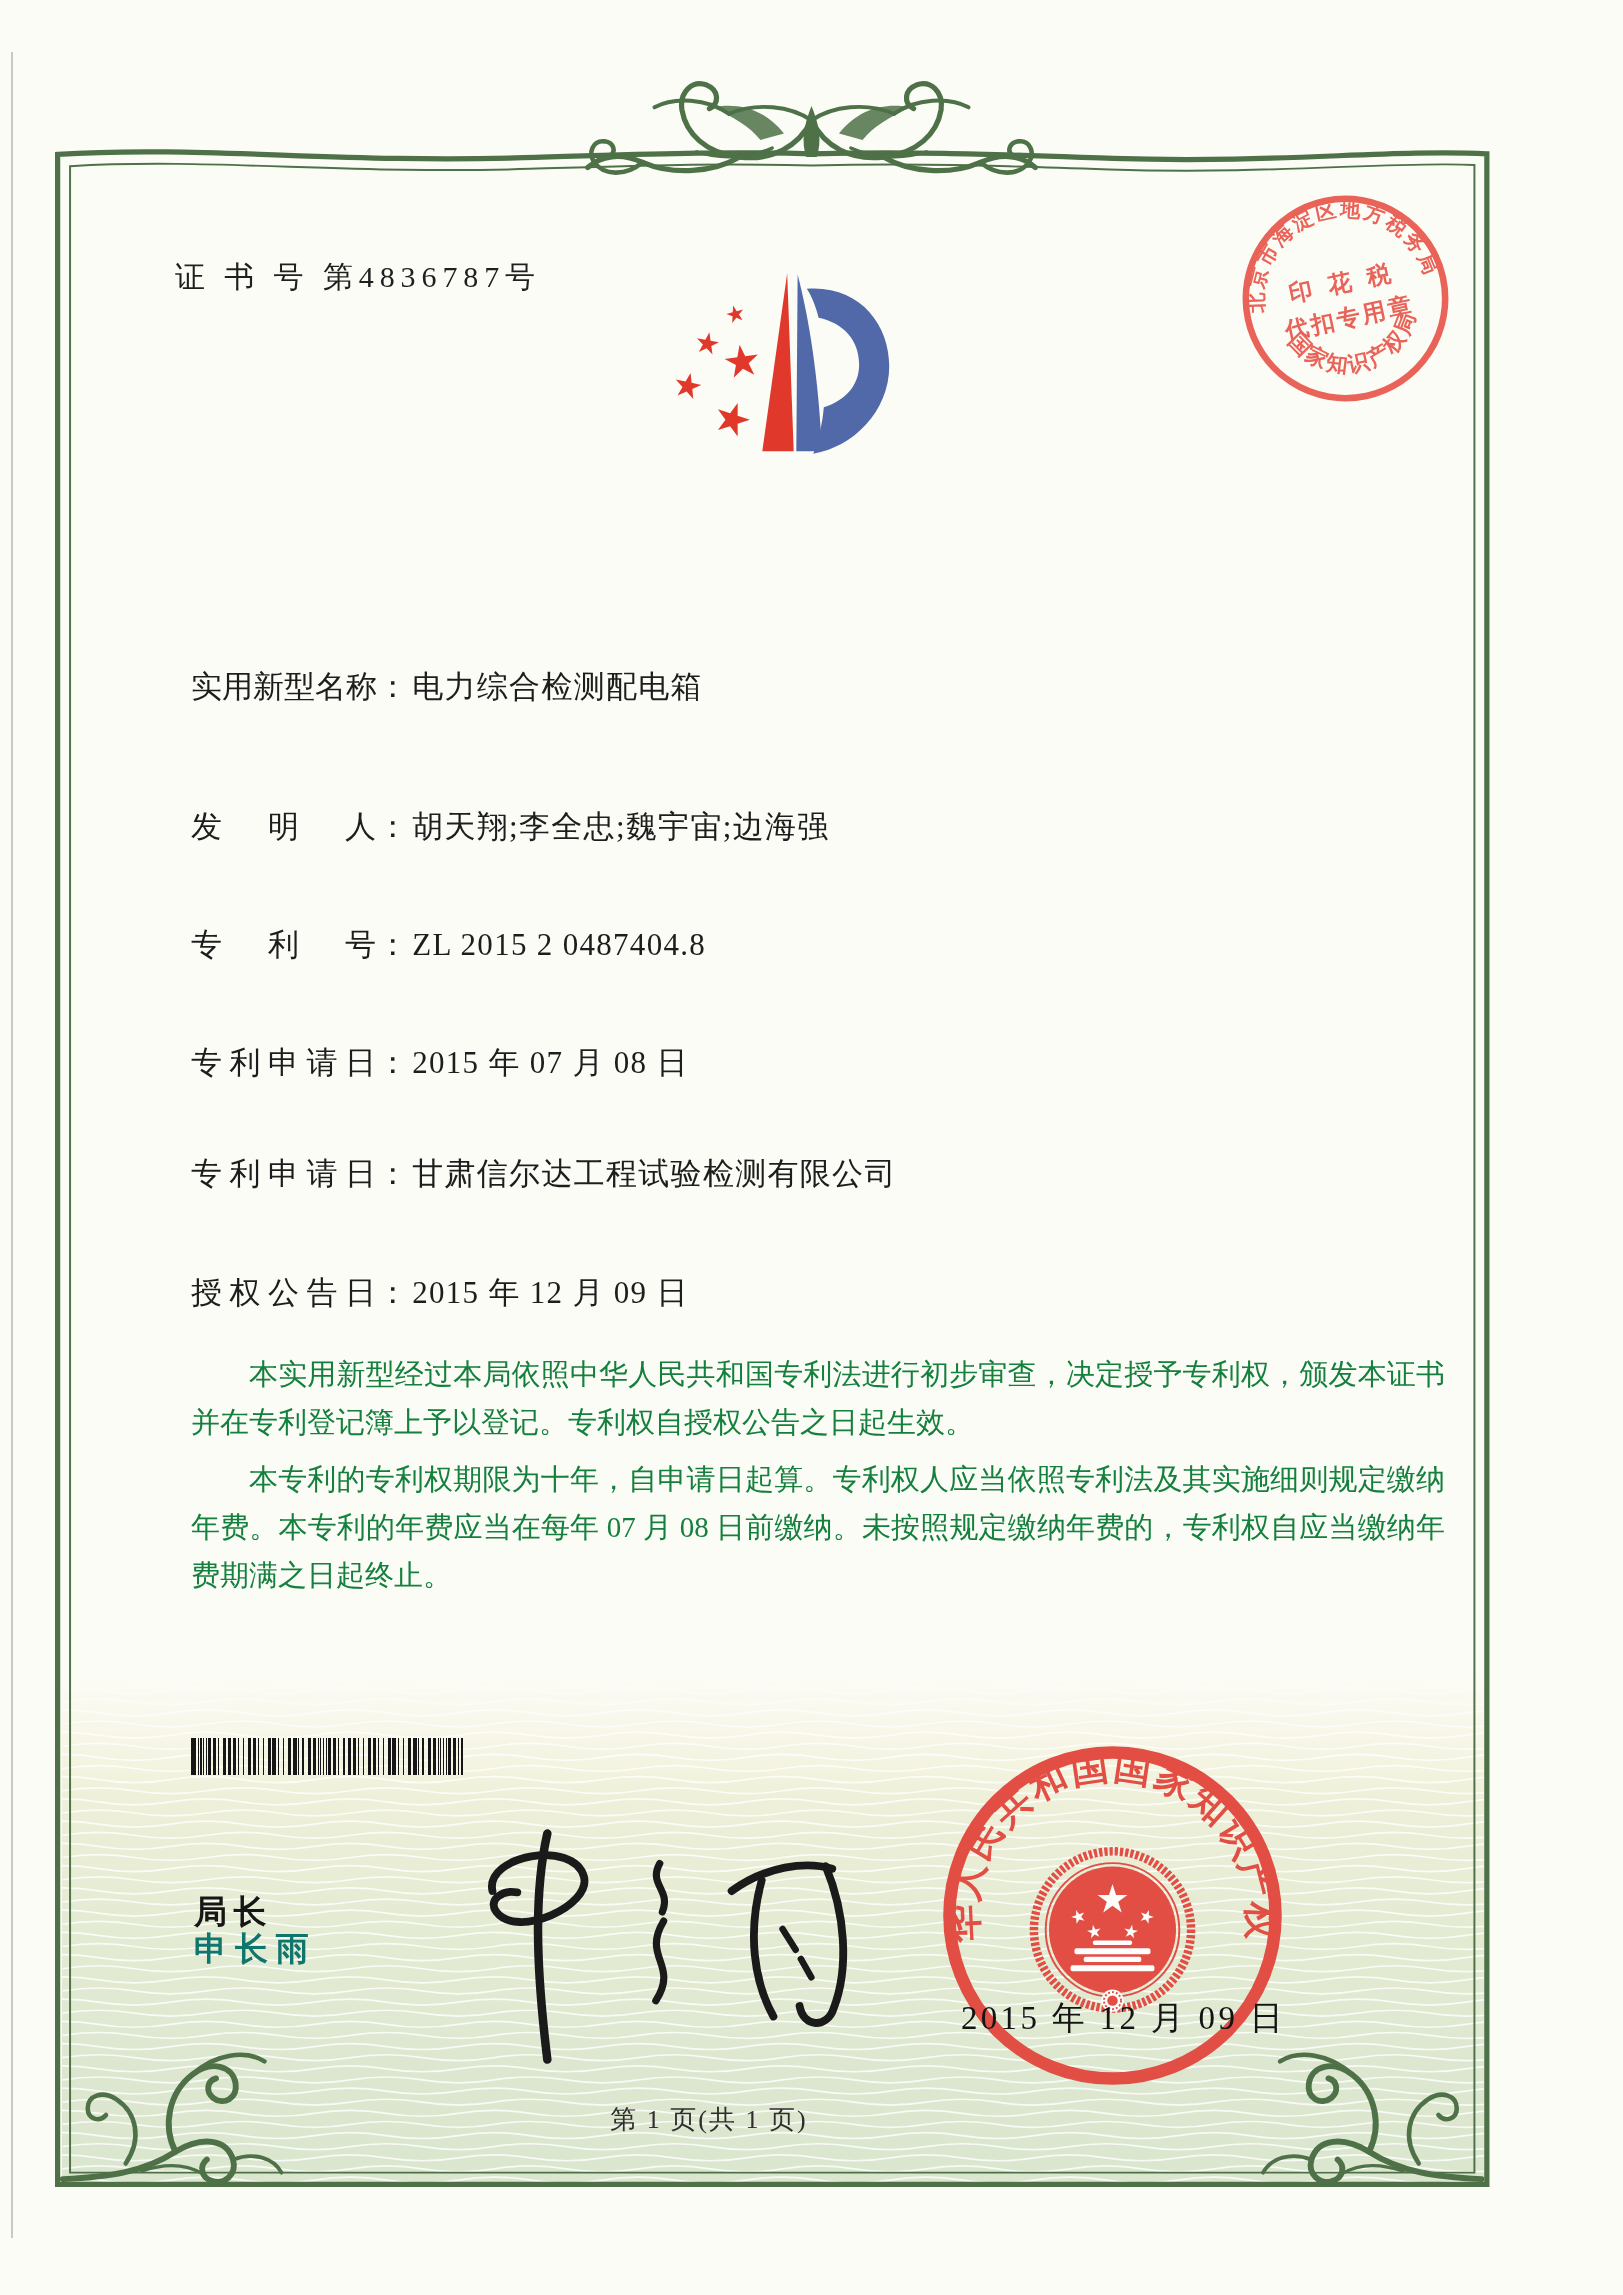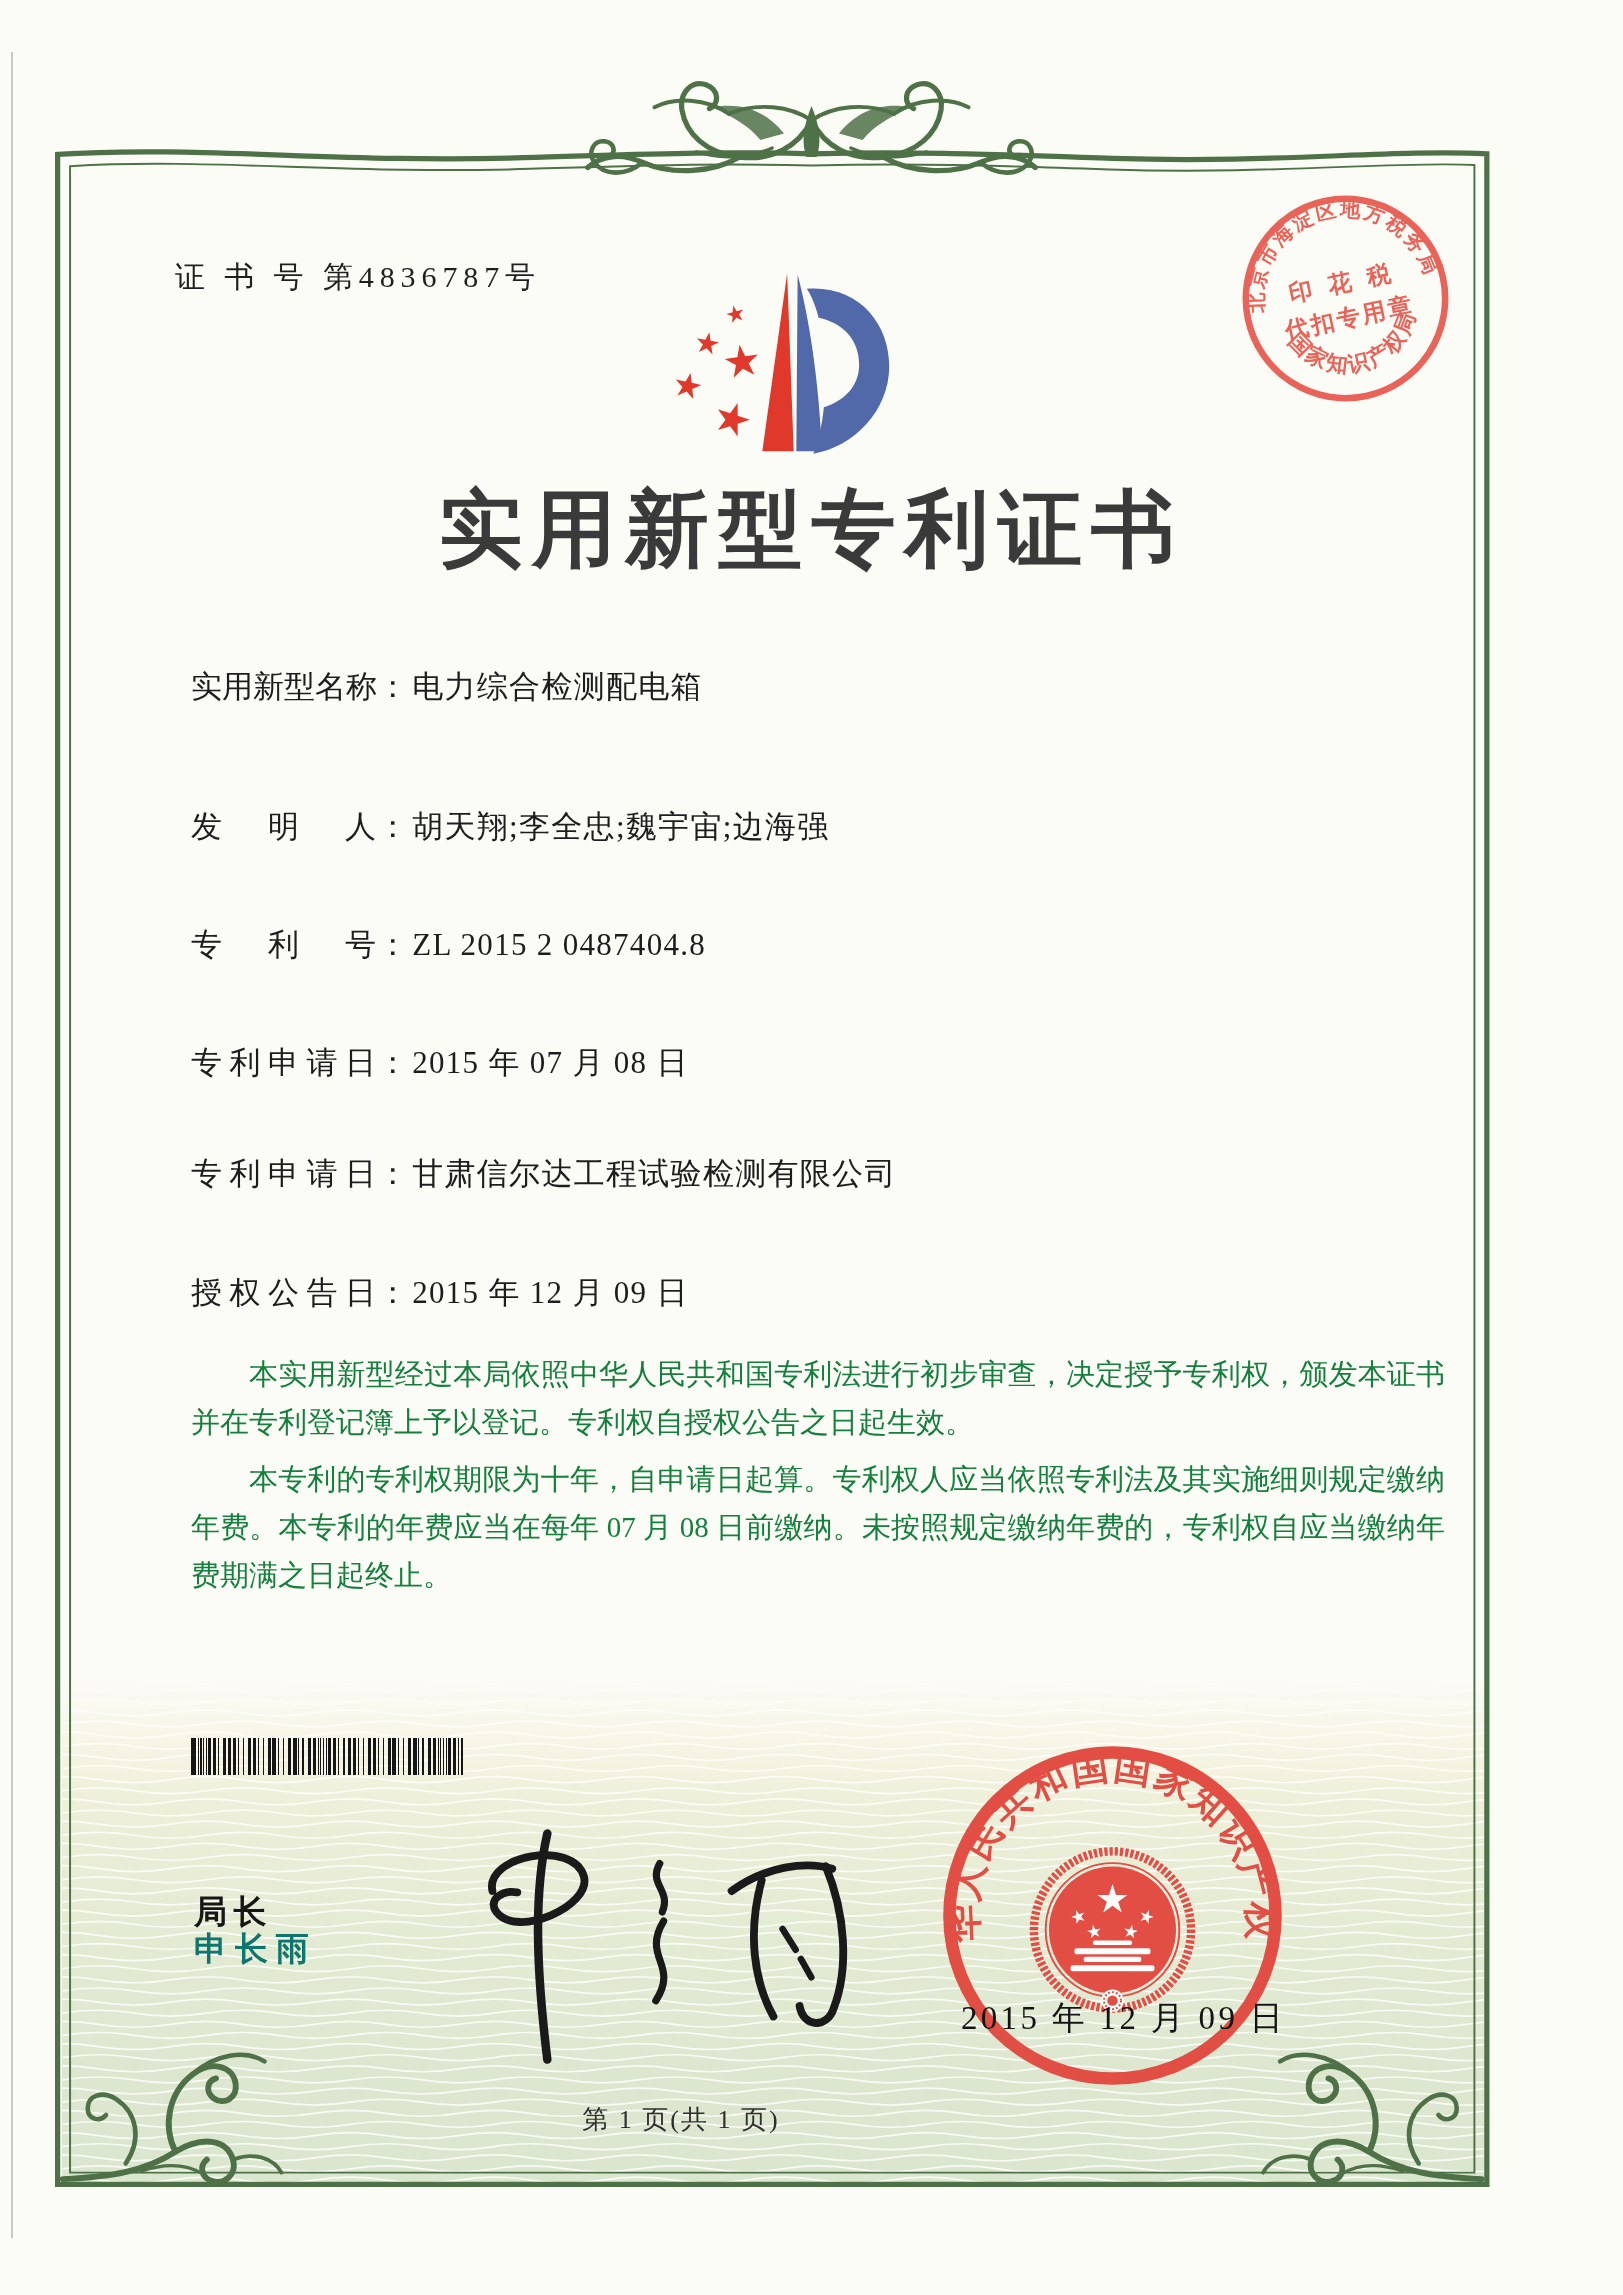--- a/index.html
+++ b/index.html
@@ -42,21 +42,21 @@
     background:
       repeating-linear-gradient(90deg,#161616 0 2.6px,transparent 2.6px 4.6px,#161616 4.6px 5.9px,transparent 5.9px 9.8px,#161616 9.8px 11px,transparent 11px 15px,#161616 15px 18.3px,transparent 18.3px 20px),
       repeating-linear-gradient(90deg,transparent 0 7.2px,#161616 7.2px 8.5px,transparent 8.5px 13px,#161616 13px 13.7px,transparent 13.7px 24px);
     border-left:2.6px solid #161616;border-right:2.6px solid #161616;
   }
   .official-title{left:194px;top:1864px;font-size:33px;font-weight:600;letter-spacing:6.5px;color:#161616;z-index:3;margin-top:26px;}
   .official-name{left:194px;top:1927px;font-size:33px;font-weight:700;letter-spacing:7.9px;color:#0f766e;z-index:3;}
   .signature{left:419px;top:1793px;width:471px;height:281px;z-index:4;}
   .seal{left:937px;top:1740px;width:351px;height:351px;z-index:5;opacity:.95;}
   .seal-date{left:961px;top:1996px;font-size:33px;letter-spacing:3.3px;color:#141414;z-index:6;white-space:nowrap;}
-  .footer{left:563px;top:2102px;width:236px;text-align:center;font-size:26px;color:#2e2e2e;z-index:3;letter-spacing:2px;}
+  .footer{left:591px;top:2102px;width:236px;text-align:center;font-size:26px;color:#2e2e2e;z-index:3;letter-spacing:2px;}
 </style>
 </head>
 <body>
 
 <div class="page">
 
   <div class="abs scan-edge"></div>
 
   <div class="abs waves">
     <svg width="1422" height="509" viewBox="0 0 2172 778">
@@ -176,21 +176,20 @@
         <textPath href="#ts-top" startOffset="50%" text-anchor="middle">北京市海淀区地方税务局</textPath>
       </text>
       <text font-size="33" letter-spacing="3" font-weight="600">
         <textPath href="#ts-bot" startOffset="50%" text-anchor="middle">国家知识产权局</textPath>
       </text>
       <text x="0" y="-12" text-anchor="middle" font-size="36" letter-spacing="8" font-weight="600">印 花 税</text>
       <text x="0" y="42" text-anchor="middle" font-size="36" letter-spacing="4" font-weight="600">代扣专用章</text>
     </g>
   </svg>
 
-  <div class="abs doc-title">实用新型专利证书</div>
 
   <div class="abs field-row r0">
     <span class="f-label">实用新型名称</span><span class="f-colon">：</span><span class="f-value">电力综合检测配电箱</span>
   </div>
   <div class="abs field-row r1">
     <span class="f-label">发明人</span><span class="f-colon">：</span><span class="f-value">胡天翔;李全忠;魏宇宙;边海强</span>
   </div>
   <div class="abs field-row r2">
     <span class="f-label">专利号</span><span class="f-colon">：</span><span class="f-value">ZL 2015 2 0487404.8</span>
   </div>

